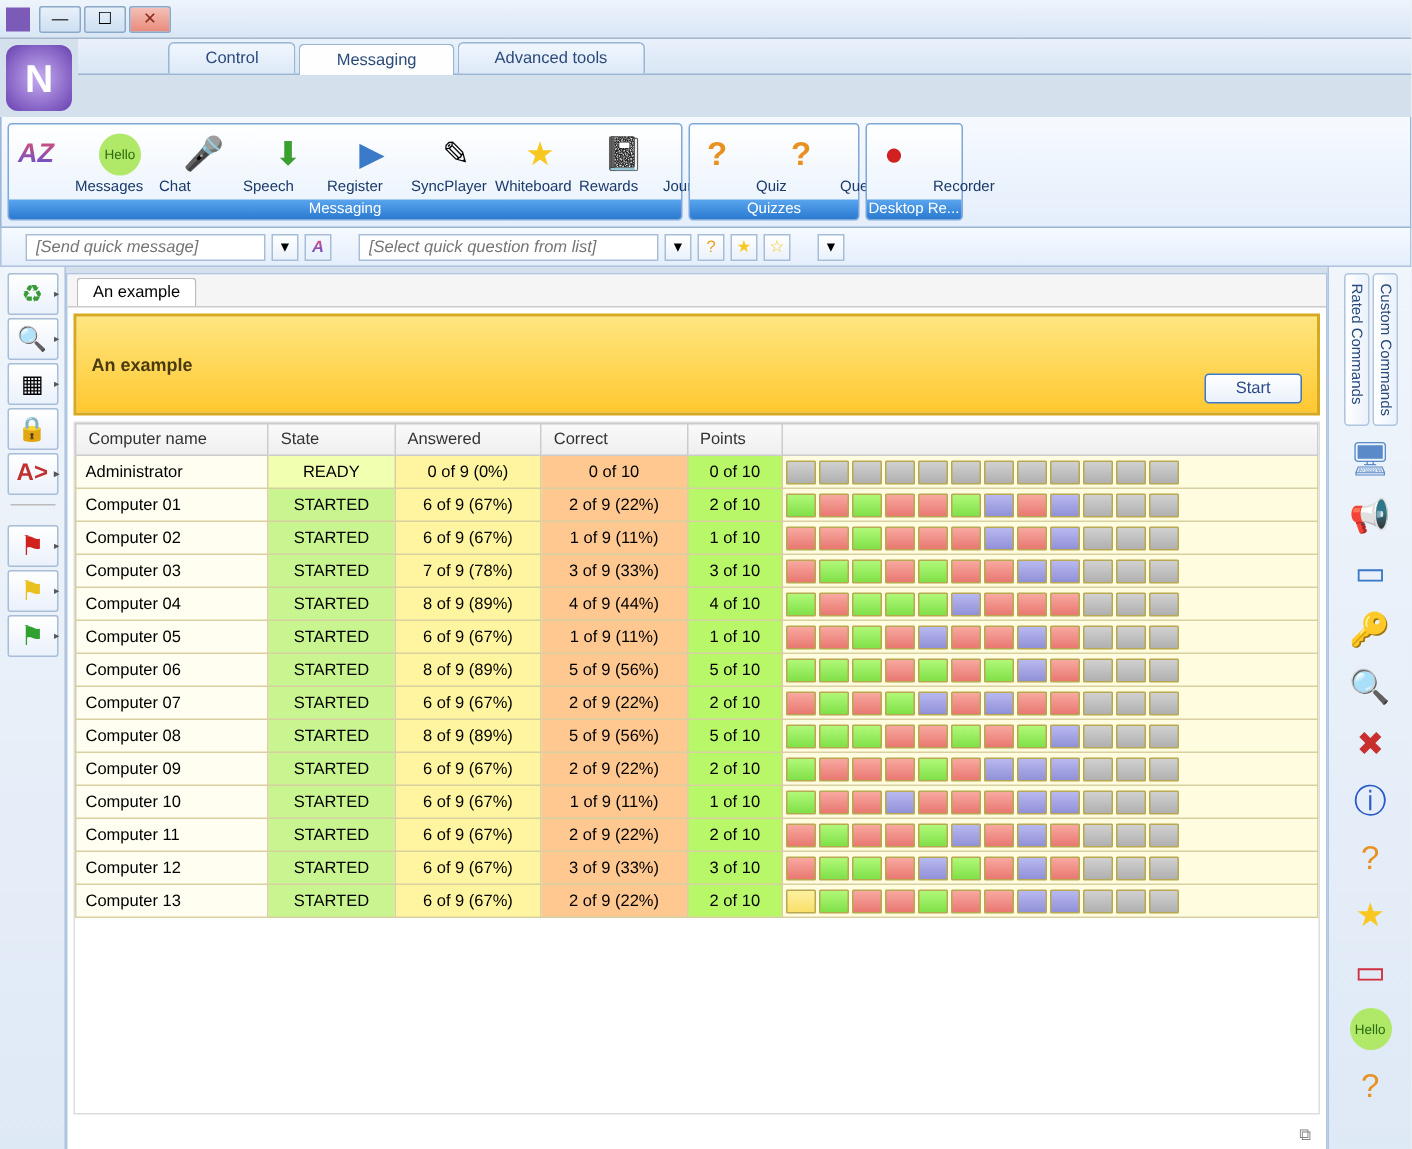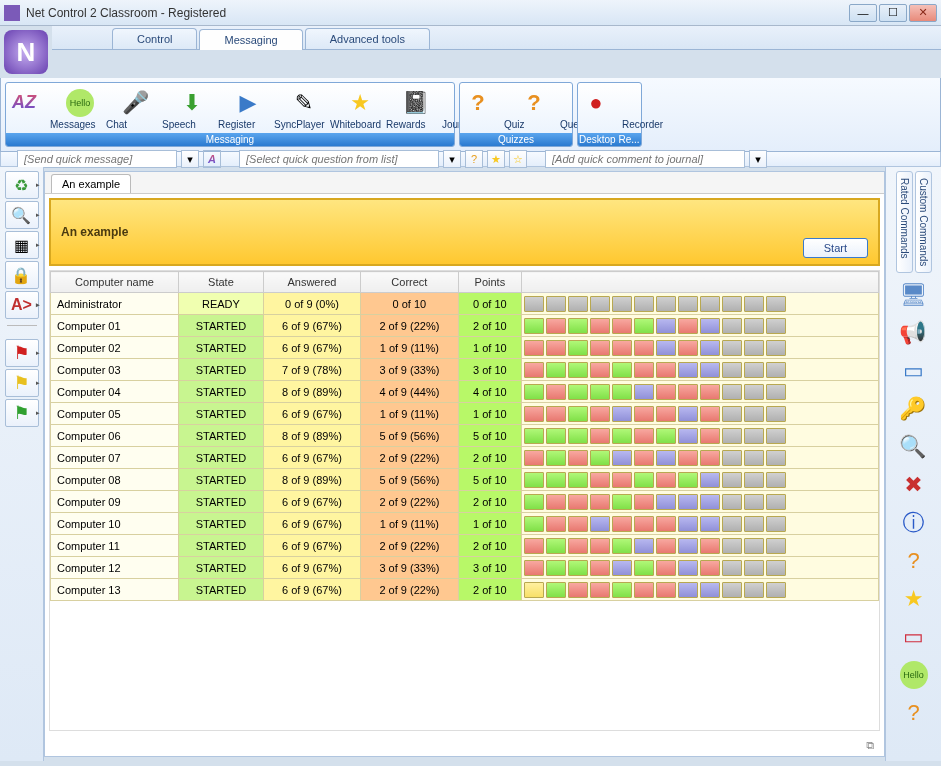--- a/index.html
+++ b/index.html
@@ -22,41 +22,41 @@
 .tab.active { background:#fefefe; font-weight:normal; position:relative; top:1px; z-index:2; }
 
 .ribbon { background:linear-gradient(#f6faff,#e4eefb); border:1px solid #9bb5d5; border-top:none; padding:4px; display:flex; gap:4px; height:74px; }
 .ribbon-group { border:1px solid #7fa8d8; border-radius:3px; display:flex; flex-direction:column; background:linear-gradient(#fff,#e7f1fd); }
 .ribbon-items { display:flex; flex:1; }
 .ribbon-item { width:56px; display:flex; flex-direction:column; align-items:flex-start; justify-content:center; padding:2px; cursor:pointer; }
 .ribbon-item .ico { width:32px; height:32px; display:flex; align-items:center; justify-content:center; font-size:22px; }
 .ribbon-item .lbl { font-size:10px; color:#1a3a6a;margin-left:42px; }
 .ribbon-foot { text-align:center; background:linear-gradient(#5aa5ee,#2a7ad0); color:#fff; font-size:10px; padding:1px; border-radius:0 0 2px 2px; }
 
-.quickbar { background:linear-gradient(#f6faff,#e4eefb); border:1px solid #b0c5df; border-top:none; height:15px; display:flex; align-items:center; padding:2px 6px; gap:4px; }
+.quickbar { background:linear-gradient(#f6faff,#e4eefb); border:1px solid #b0c5df; border-top:none; height:26px; display:flex; align-items:center; padding:2px 6px; gap:4px; }
 .qb-input { border:1px solid #a8bed8; background:#fff; padding:2px 6px; height:18px; font-style:italic; color:#666; flex:0 0 auto; }
 .qb-btn { width:18px; height:18px; border:1px solid #a8bed8; background:linear-gradient(#fff,#eaf1fb); display:flex; align-items:center; justify-content:center; cursor:pointer; font-size:11px; }
 
 .main-area { display:flex; height:594px; }
 .left-sidebar { width:44px; background:linear-gradient(#f0f5fb,#dee9f6); border-right:1px solid #b0c5df; display:flex; flex-direction:column; align-items:center; padding-top:4px; gap:2px; }
 .side-btn { width:34px; height:28px; border:1px solid #a8bed8; background:linear-gradient(#fff,#eaf1fb); border-radius:2px; display:flex; align-items:center; justify-content:center; font-size:16px; cursor:pointer; position:relative; }
 .side-btn .exp { position:absolute; right:-2px; font-size:7px; color:#555; }
 .side-sep { width:30px; height:8px; border-top:1px solid #bbb; margin:4px 0; }
 
 .center { flex:1; background:#fff; border:1px solid #b0c5df; margin:4px 0; display:flex; flex-direction:column; overflow:hidden; }
 .center-tab-strip { height:22px; display:flex; align-items:flex-end; padding-left:6px; border-bottom:1px solid #ccc; background:#f5f5f5; }
 .center-tab { padding:3px 10px; border:1px solid #bbb; border-bottom:none; background:#fff; border-radius:3px 3px 0 0; font-size:11px; }
 
 .panel-hdr { background:linear-gradient(#ffe680,#ffc830); padding:6px 10px; display:flex; align-items:center; justify-content:space-between; border:2px solid #d8a820; margin:4px; }
 .panel-hdr-title { font-weight:bold; color:#4a3a10; font-size:12px; }
 .start-btn { background:linear-gradient(#fff,#eaf1fb); border:1px solid #3a7acc; border-radius:3px; padding:3px 20px; cursor:pointer; color:#2a4a8a;margin-top:32px; }
 
 .grid-wrap { flex:1; overflow:auto; margin:0 4px 4px 4px; border:1px solid #ddd; }
 table.grid { border-collapse:collapse; width:100%; }
-table.grid th { background:linear-gradient(#fafafa,#eee); border:1px solid #ccc; padding:4px 8px; font-weight:normal; text-align:center; color:#333; }
+table.grid th { background:linear-gradient(#fafafa,#eee); border:1px solid #ccc; padding:4px 8px; font-weight:normal; text-align:left; color:#333; }
 table.grid td { border:1px solid #d8d0a0; padding:3px 6px; text-align:center; height:22px; }
 .col-name { background:#fffef0 !important; text-align:left !important; }
 .col-state { background:#c8f590; }
 .col-state.ready { background:#f0ffb0; }
 .col-ans { background:#fff5a0; }
 .col-cor { background:#ffc890; }
 .col-pts { background:#b8f868; }
 .cell-dots { background:#fffce0; padding:2px !important; }
 .dots-row { display:flex; gap:2px; justify-content:flex-start; }
 .dot { width:20px; height:16px; border:1px solid #b8a850; border-radius:1px; }
@@ -73,21 +73,20 @@
 .ico-az { background:linear-gradient(#ff5050,#3050ff); -webkit-background-clip:text; color:transparent; font-weight:bold; font-style:italic; }
 .ico-hello { background:#b0e868; border-radius:50%; color:#2a6a10; font-size:9px; width:28px; height:28px; display:flex; align-items:center; justify-content:center; }
 .ico-star { color:#f8c820; }
 .ico-flag { font-size:18px; }
 </style>
 </head>
 <body>
 
 <div class="titlebar">
   <div class="titlebar-icon"></div>
-  <div class="titlebar-text">Net Control 2 Classroom - Registered</div>
   <div class="win-buttons">
     <div class="win-btn">—</div>
     <div class="win-btn">☐</div>
     <div class="win-btn close">✕</div>
   </div>
 </div>
 
 <div class="top-area">
   <div class="app-icon-big">N</div>
   <div style="flex:1">
@@ -168,21 +167,20 @@
   <input class="qb-input" style="width: 160px;" placeholder="[Send quick message]">
   <div class="qb-btn">▾</div>
   <div class="qb-btn ico-az">A</div>
   <span style="width:10px"></span>
   <input class="qb-input" style="width: 200px;" placeholder="[Select quick question from list]">
   <div class="qb-btn">▾</div>
   <div class="qb-btn" style="color:#e8a020">?</div>
   <div class="qb-btn ico-star">★</div>
   <div class="qb-btn ico-star">☆</div>
   <span style="width:10px"></span>
-  <input class="qb-input" style="width: 200px;" placeholder="[Add quick comment to journal]">
   <div class="qb-btn">▾</div>
 </div>
 
 <div class="main-area">
   <div class="left-sidebar">
     <div class="side-btn" style="color:#3a9a3a">♻<span class="exp">▸</span></div>
     <div class="side-btn">🔍<span class="exp">▸</span></div>
     <div class="side-btn">▦<span class="exp">▸</span></div>
     <div class="side-btn" style="color:#e8a020">🔒</div>
     <div class="side-btn" style="color:#c03030;font-weight:bold">A&gt;<span class="exp">▸</span></div>

